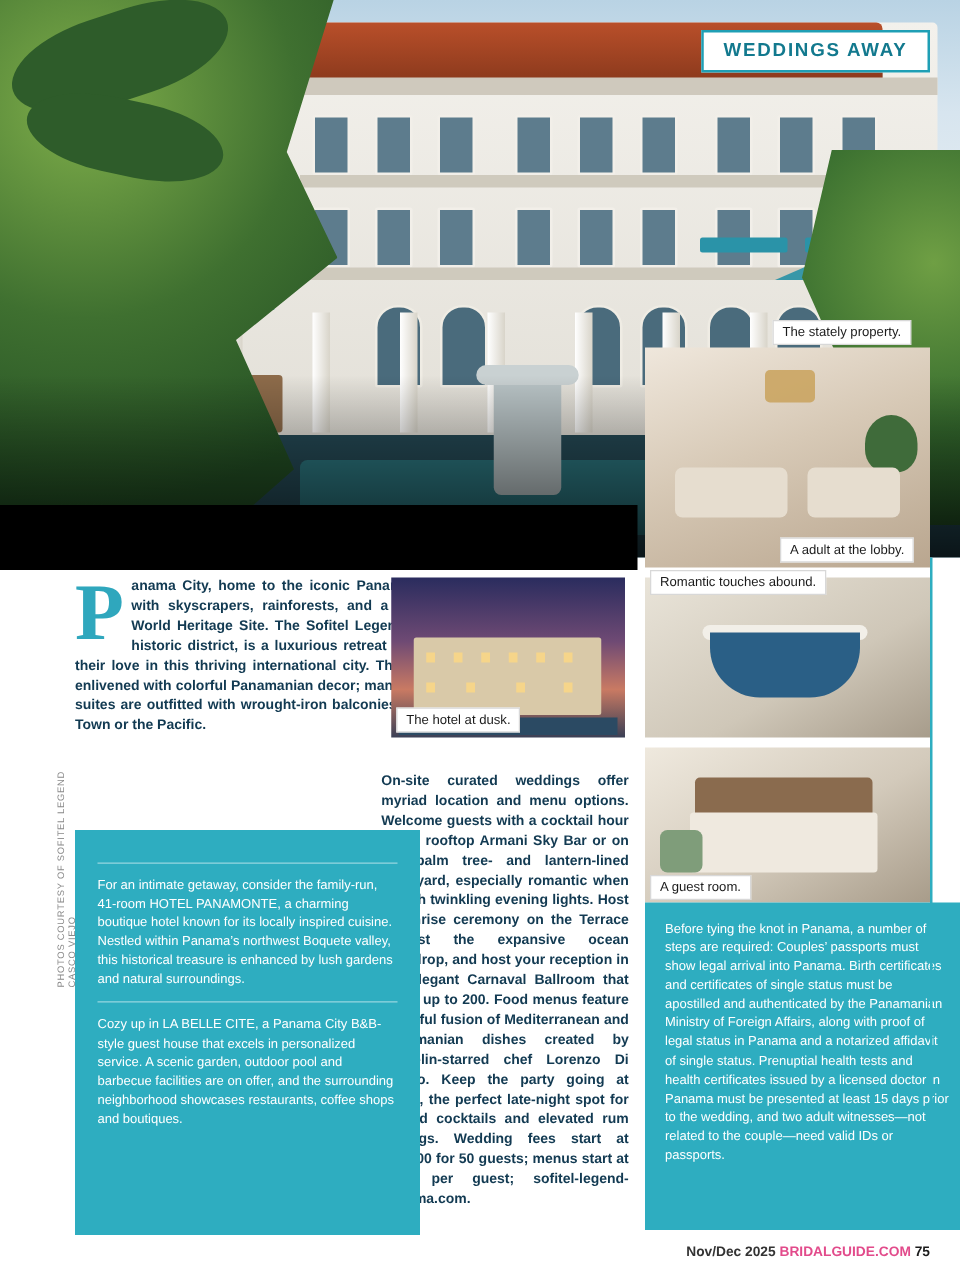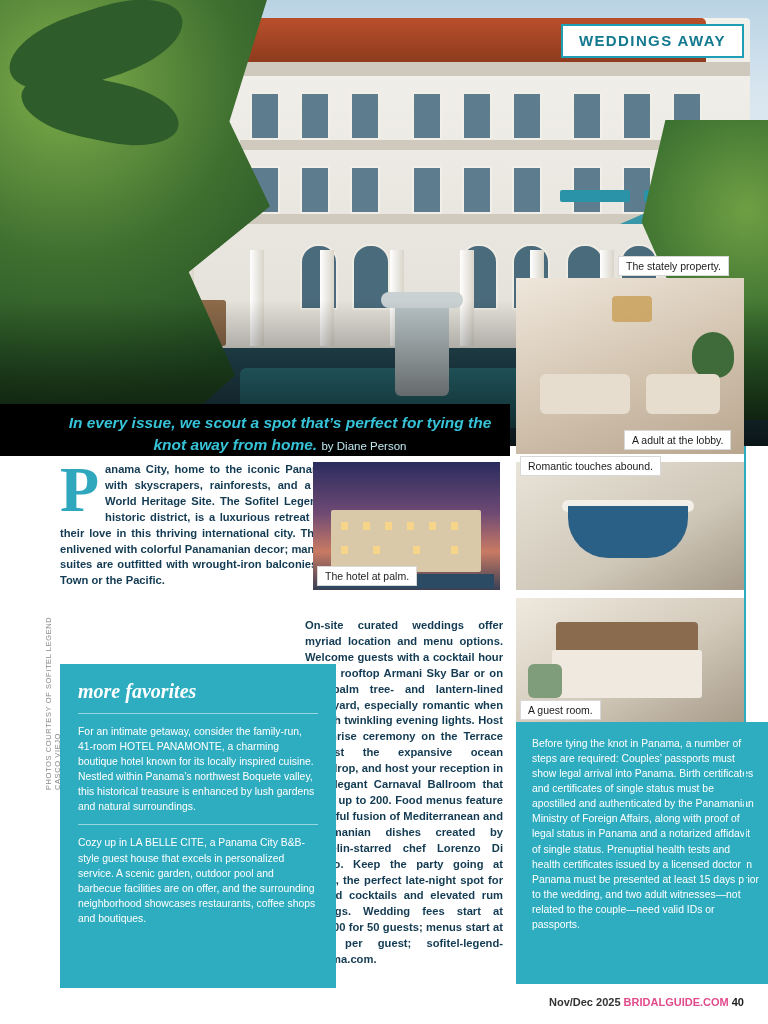--- a/index.html
+++ b/index.html
@@ -181,24 +181,20 @@
   </div>
 
   <div class="weddings-away">
     <span>WEDDINGS AWAY</span>
   </div>
 
 
   <div class="caption" style="left:618px;top:256px;">The stately property.</div>
 
   <div class="blackpanel"></div>
-  <div class="deck">
-    <span>In every issue, we scout a spot that’s perfect for tying the knot away from home.</span>
-    <span class="byline">by Diane Person</span>
-  </div>
 
   <div class="bodywrap">
     <div class="bodycopy">
       <span class="dropcap">P</span><span>anama City, home to the iconic Panama Canal, is a destination replete with skyscrapers, rainforests, and a charming Old Town, a UNESCO World Heritage Site. The Sofitel Legend Casco Viejo, located within the historic district, is a luxurious retreat that beckons couples to celebrate their love in this thriving international city. The hotel’s French-style grandeur is enlivened with colorful Panamanian decor; many of the spacious guest rooms and suites are outfitted with wrought-iron balconies and terraces overlooking the Old Town or the Pacific.</span>
     </div>
   </div>
   <div class="col2">On-site curated weddings offer myriad location and menu options. Welcome guests with a cocktail hour at the rooftop Armani Sky Bar or on the palm tree- and lantern-lined courtyard, especially romantic when lit with twinkling evening lights. Host a sunrise ceremony on the Terrace against the expansive ocean backdrop, and host your reception in the elegant Carnaval Ballroom that holds up to 200. Food menus feature an artful fusion of Mediterranean and Panamanian dishes created by Michelin-starred chef Lorenzo Di Gravio. Keep the party going at Avant, the perfect late-night spot for crafted cocktails and elevated rum tastings. Wedding fees start at $20,000 for 50 guests; menus start at $150 per guest; sofitel-legend-panama.com.</div>
 
   <div class="photo ph-lobby">
     <div class="lobby-chand"></div>
@@ -228,37 +224,36 @@
     <div class="dusk-win" style="left:72px;top:60px;"></div>
     <div class="dusk-win" style="left:94px;top:60px;"></div>
     <div class="dusk-win" style="left:116px;top:60px;"></div>
     <div class="dusk-win" style="left:138px;top:60px;"></div>
     <div class="dusk-win" style="left:28px;top:84px;"></div>
     <div class="dusk-win" style="left:60px;top:84px;"></div>
     <div class="dusk-win" style="left:100px;top:84px;"></div>
     <div class="dusk-win" style="left:138px;top:84px;"></div>
     <div class="dusk-pool"></div>
   </div>
-  <div class="caption" style="left:317px;top:566px;">The hotel at palm.</div>
+  <div class="caption" style="left:317px;top:566px;">The hotel at dusk.</div>
 
   <div class="box more">
-    <h3>more favorites</h3>
     <div class="rule"></div>
     <p>For an intimate getaway, consider the family-run, 41-room HOTEL PANAMONTE, a charming boutique hotel known for its locally inspired cuisine. Nestled within Panama’s northwest Boquete valley, this historical treasure is enhanced by lush gardens and natural surroundings.</p>
     <div class="rule"></div>
     <p>Cozy up in LA BELLE CITE, a Panama City B&amp;B-style guest house that excels in personalized service. A scenic garden, outdoor pool and barbecue facilities are on offer, and the surrounding neighborhood showcases restaurants, coffee shops and boutiques.</p>
   </div>
 
   <div class="box legal">
     <p>Before tying the knot in Panama, a number of steps are required: Couples’ passports must show legal arrival into Panama. Birth certificates and certificates of single status must be apostilled and authenticated by the Panamanian Ministry of Foreign Affairs, along with proof of legal status in Panama and a notarized affidavit of single status. Prenuptial health tests and health certificates issued by a licensed doctor in Panama must be presented at least 15 days prior to the wedding, and two adult witnesses—not related to the couple—need valid IDs or passports.</p>
   </div>
 
   <div class="rightline"></div>
 
   <div class="side-credit">PHOTOS COURTESY OF SOFITEL LEGEND CASCO VIEJO</div>
 
   <div class="footer">
     <span class="date">Nov/Dec 2025</span>
     <span class="mag">BRIDALGUIDE.COM</span>
-    <span>40</span>
+    <span>75</span>
   </div>
 
 </div>
 
 </body></html>

